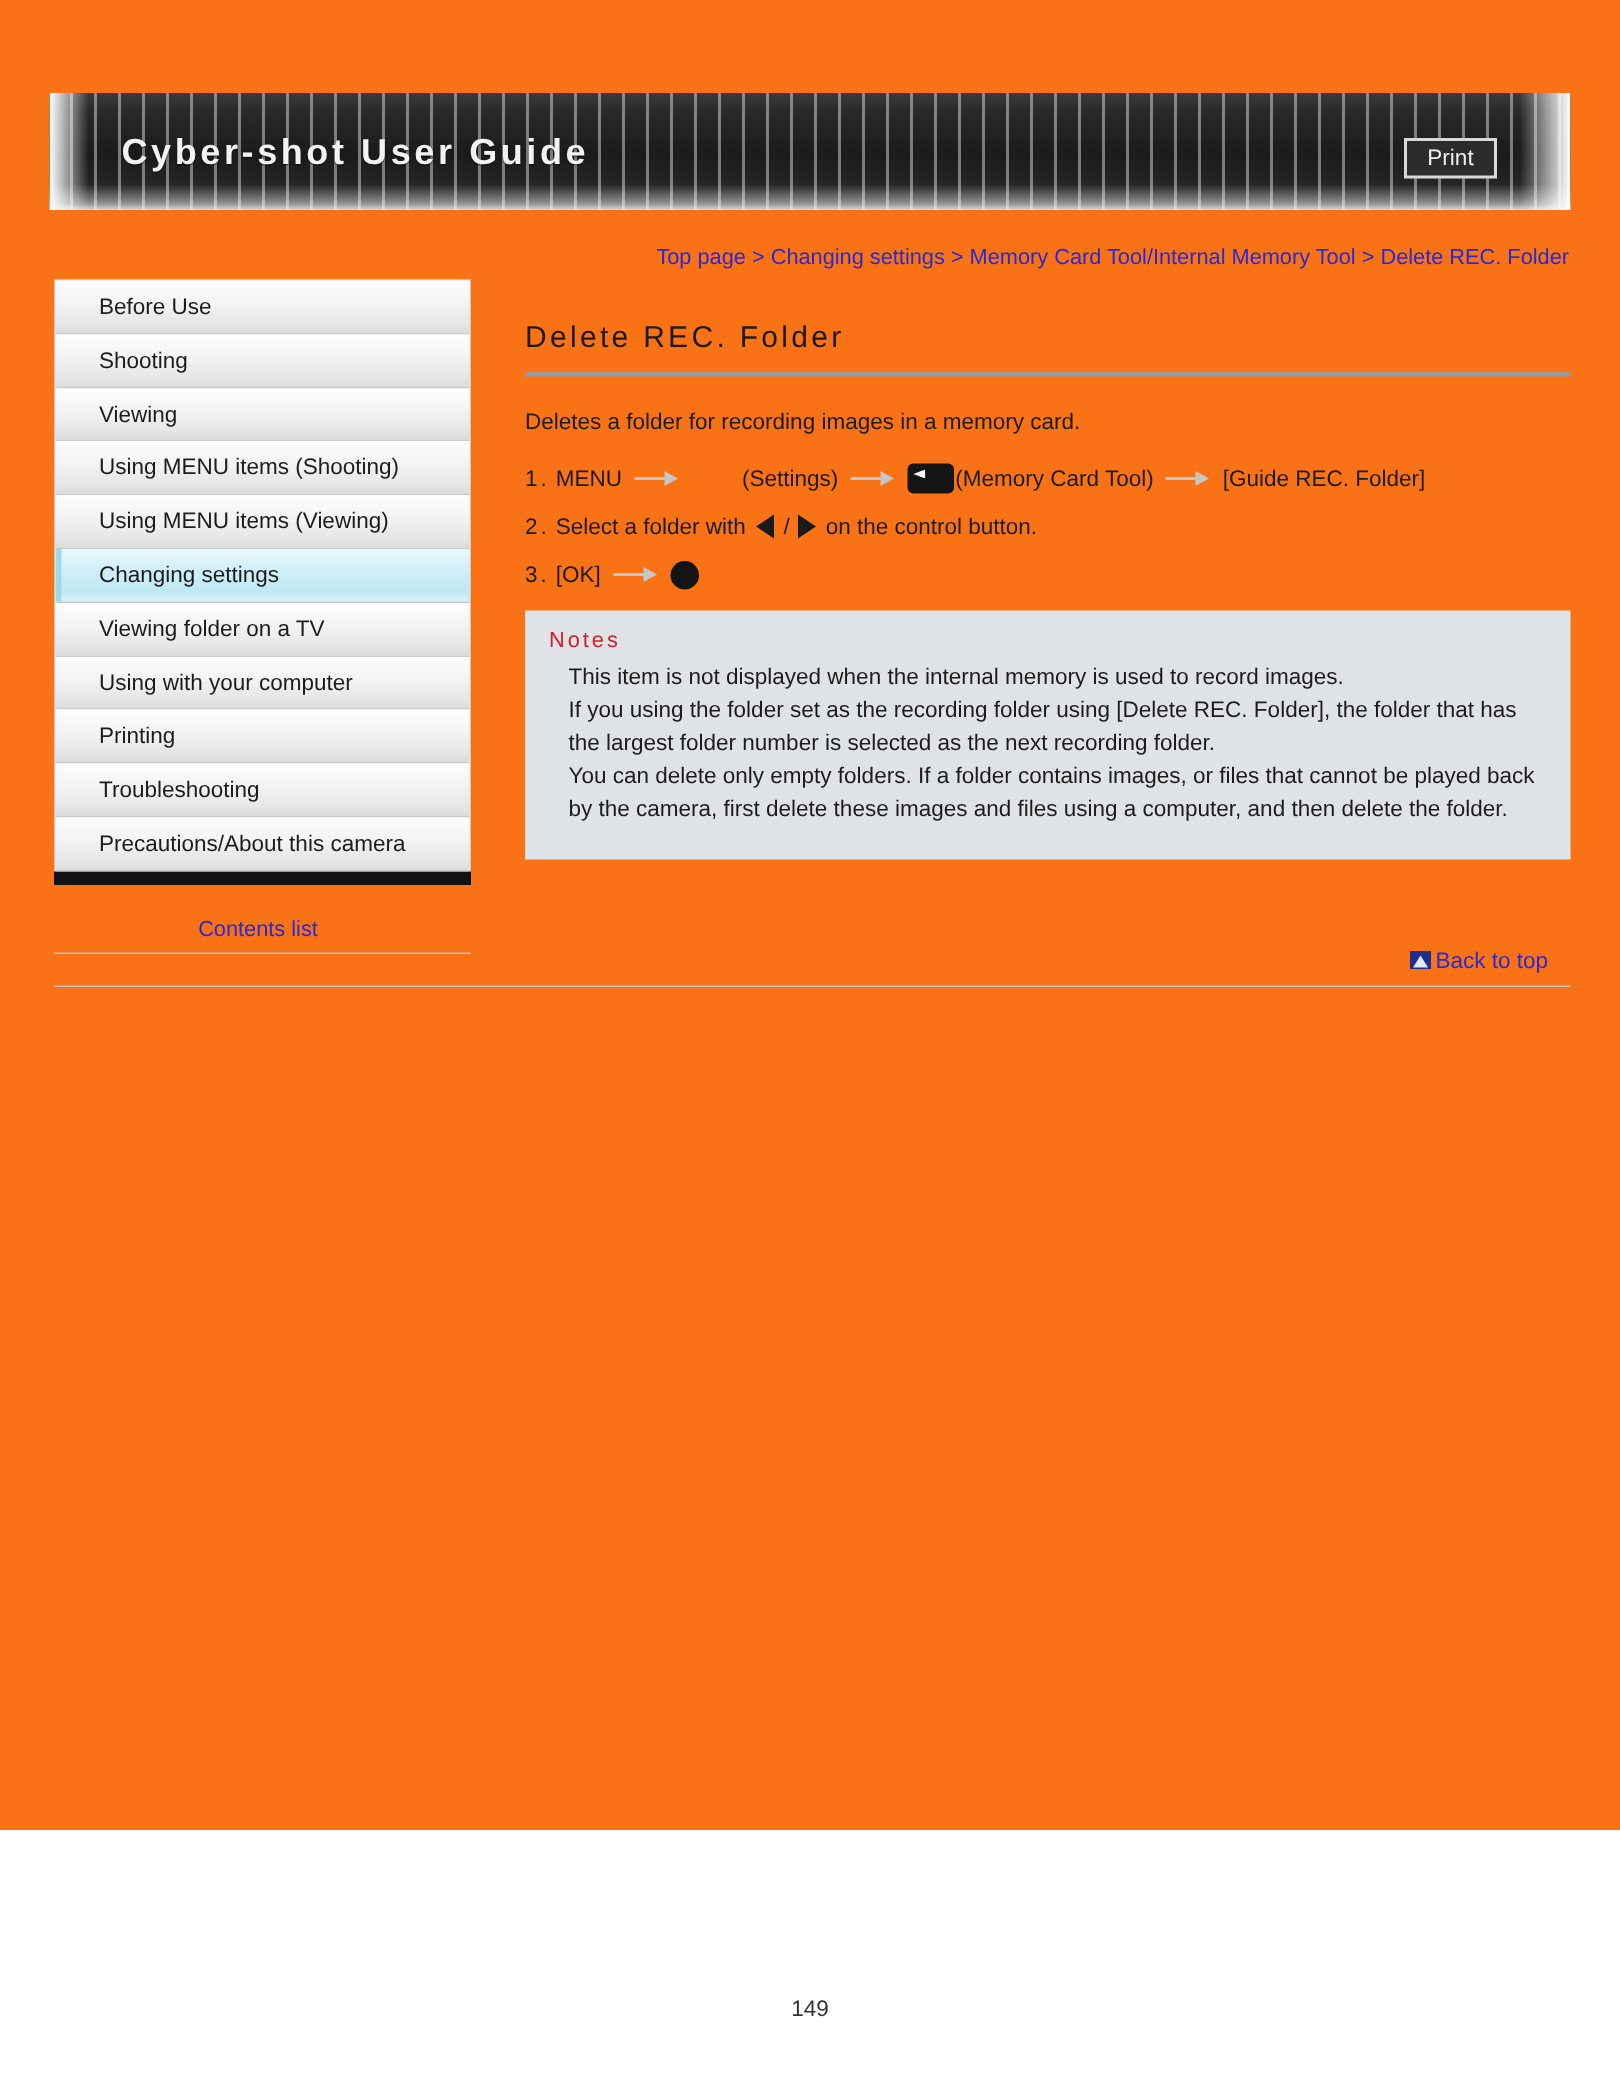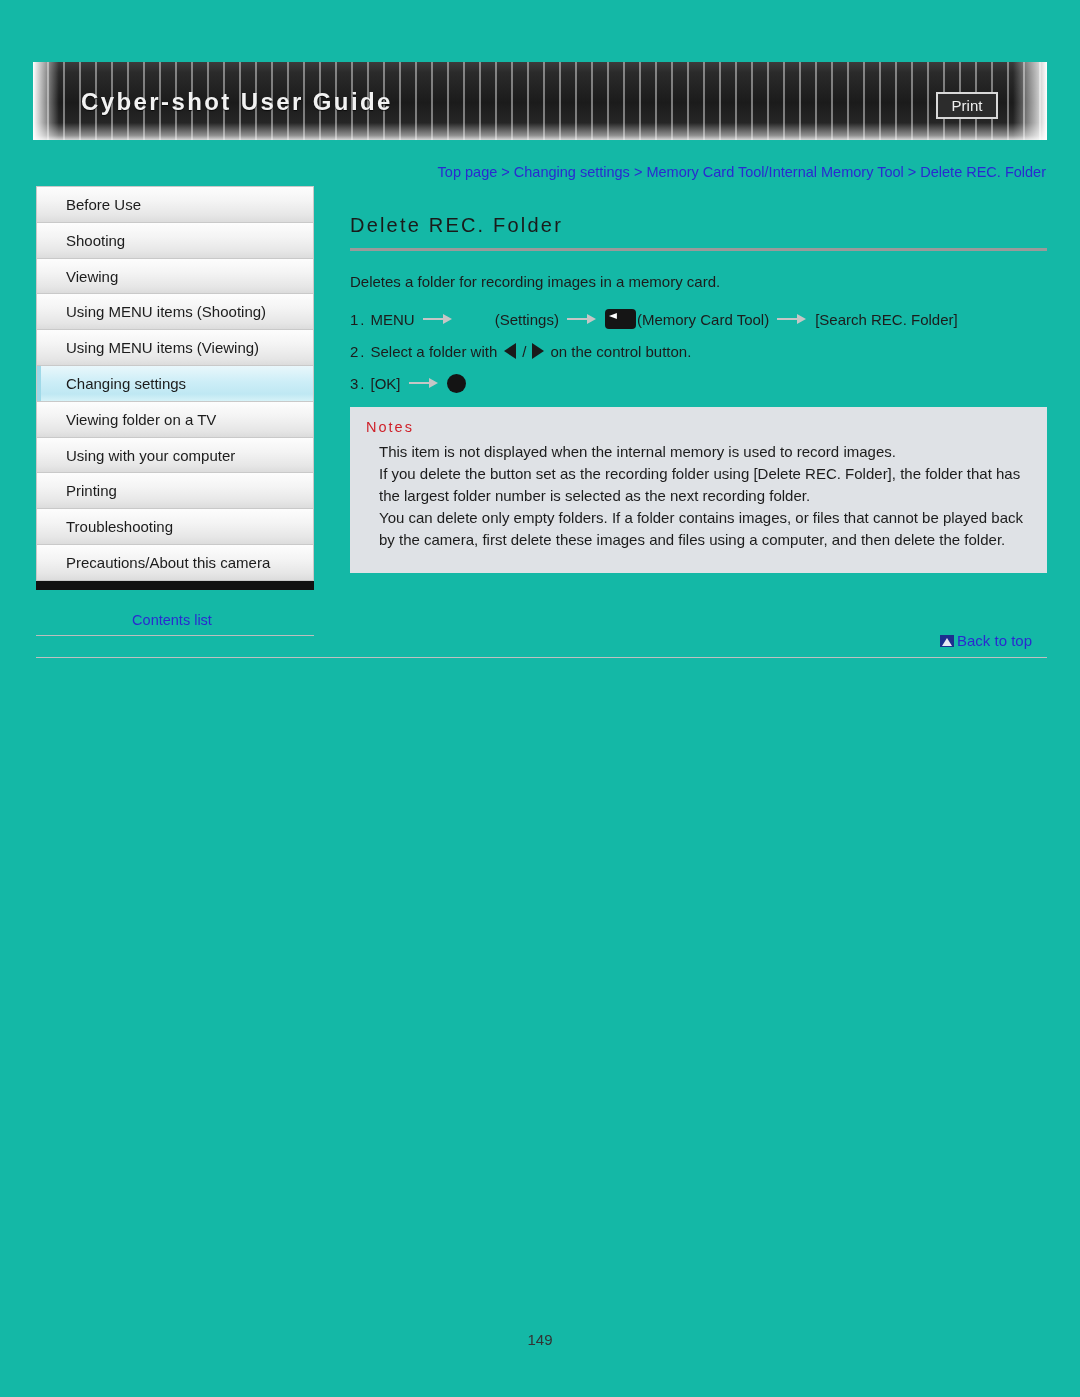--- a/index.html
+++ b/index.html
@@ -3,21 +3,21 @@
 <meta charset="utf-8">
 <style>
   * { box-sizing: border-box; }
   html, body {
     margin: 0; padding: 0;
     width: 1080px; height: 1397px;
     background: #ffffff;
     font-family: "Liberation Sans", sans-serif;
     -webkit-font-smoothing: antialiased;
   }
-  .page { position: relative; width: 1080px; height: 1397px; background:#14b8a6; }
+  .page { position: relative; width: 1080px; height: 1220px; background:#f97316; }
 
   
   .banner {
     position: absolute;
     left: 33px; top: 62px;
     width: 1014px; height: 78px;
     background:
       repeating-linear-gradient(90deg,
         rgba(255,255,255,0.00) 0px,
         rgba(255,255,255,0.00) 14px,
@@ -327,21 +327,21 @@
       <div class="step">
         <span class="step-num">1.</span>
         <span>MENU</span>
         <span class="arrow"></span>
         <span class="icon-gap"></span>
         <span>(Settings)</span>
         <span class="arrow"></span>
         <span class="card-icon"></span>
         <span>(Memory Card Tool)</span>
         <span class="arrow"></span>
-        <span>[Search REC. Folder]</span>
+        <span>[Guide REC. Folder]</span>
       </div>
 
       <div class="step">
         <span class="step-num">2.</span>
         <span>Select a folder with</span>
         <span class="tri-left"></span>
         <span class="slash">/</span>
         <span class="tri-right"></span>
         <span>on the control button.</span>
       </div>
@@ -352,21 +352,21 @@
         <span class="arrow"></span>
         <span class="ok-dot"></span>
       </div>
 
     </div>
 
     <div class="notes">
       <div class="notes-title">Notes</div>
       <div id="notes-lines">
           <div class="note-line">This item is not displayed when the internal memory is used to record images.</div>
-          <div class="note-line">If you delete the button set as the recording folder using [Delete REC. Folder], the folder that has the largest folder number is selected as the next recording folder.</div>
+          <div class="note-line">If you using the folder set as the recording folder using [Delete REC. Folder], the folder that has the largest folder number is selected as the next recording folder.</div>
           <div class="note-line">You can delete only empty folders. If a folder contains images, or files that cannot be played back by the camera, first delete these images and files using a computer, and then delete the folder.</div>
         </div>
     </div>
   </div>
 
   <div class="back-to-top">
     <span class="mountain-icon"></span><span>Back to top</span>
   </div>
   <div class="footer-rule"></div>
   <div class="page-number">149</div>

